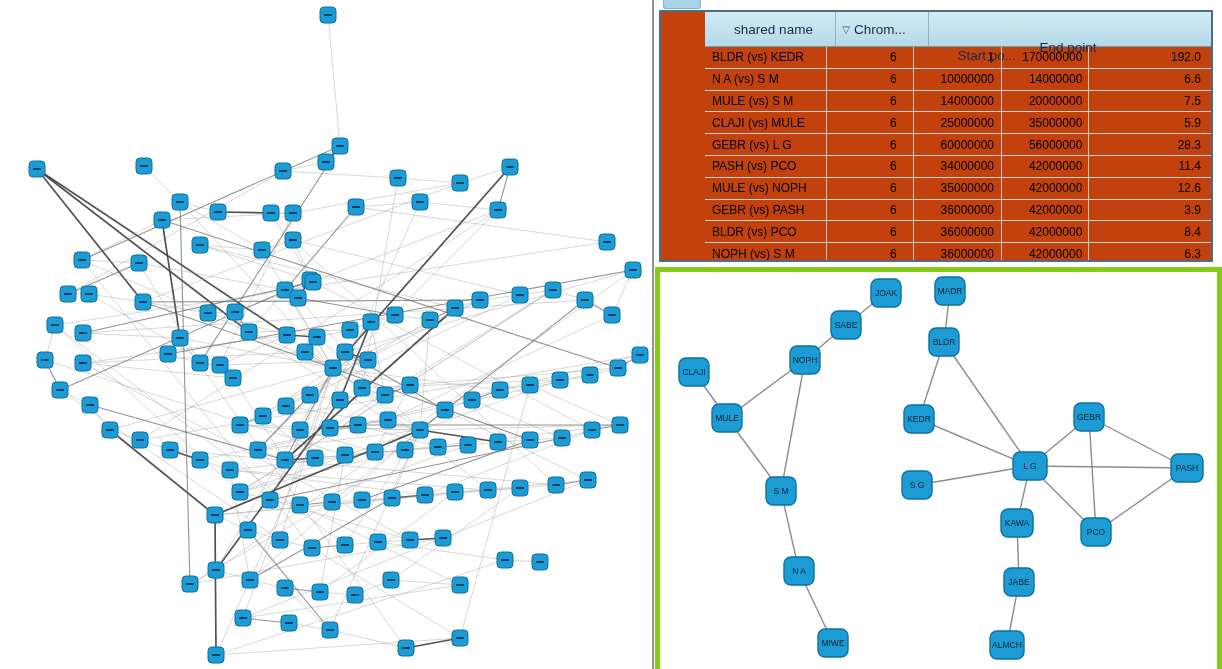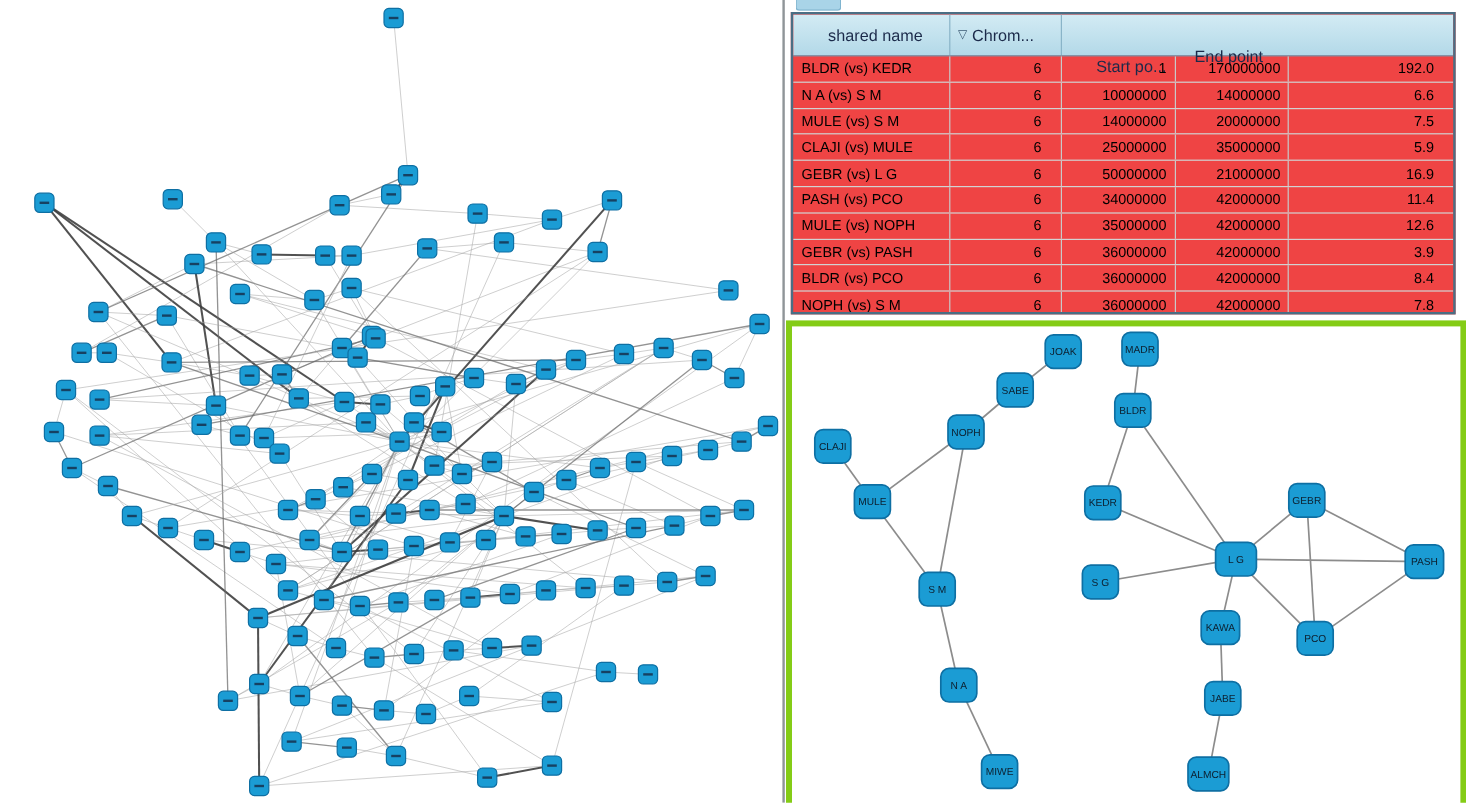--- a/index.html
+++ b/index.html
@@ -15,21 +15,21 @@
   .e-light{stroke:#a3a3a3;stroke-width:.8;opacity:.55;}
   .e-med{stroke:#6a6a6a;stroke-width:1.1;opacity:.72;}
   .e-dark{stroke:#3f3f3f;stroke-width:1.7;opacity:.9;}
   
   #v-divider{position:absolute;left:652px;top:0;width:2px;height:669px;background:#8f9598;}
   
   #table-panel{position:absolute;left:655px;top:0;width:567px;height:265px;background:#fff;}
   #tab-fragment{position:absolute;left:8px;top:0;width:36px;height:8px;background:#a9d4e8;
     border:1px solid #7fb4cf;border-top:none;border-radius:0 0 3px 3px;}
   #attr-table{position:absolute;left:4px;top:10px;width:554px;height:252px;
-    border:2px solid #4a6e84;box-sizing:border-box;background:#ef4444;overflow:hidden;}
+    border:2px solid #4a6e84;box-sizing:border-box;background:#c2410c;overflow:hidden;padding-left:44px;}
   #table-header{display:flex;height:34px;background:linear-gradient(#d3ebf4,#b3d9e8);
     border-bottom:1px solid #6f9fb5;}
   .hcell{display:flex;align-items:center;justify-content:center;
     font-size:13.5px;color:#1b2a4a;border-right:1px solid #89b4c8;box-sizing:border-box;}
   .hcell:last-child{border-right:none;}
   .hicon{font-size:10px;margin-right:4px;color:#3c5a74;}
   .trow{display:flex;height:21.8px;box-sizing:border-box;border-bottom:1px solid #d2d2d2;}
   .tcell{font-size:12px;color:#000;display:flex;align-items:center;box-sizing:border-box;
     border-right:1px solid #c9c9c9;white-space:nowrap;overflow:hidden;}
   .tcell:last-child{border-right:none;}
@@ -917,23 +917,23 @@
         <div class="trow">
           <div class="tcell c0">CLAJI (vs) MULE</div>
           <div class="tcell c1">6</div>
           <div class="tcell c2">25000000</div>
           <div class="tcell c3">35000000</div>
           <div class="tcell c4">5.9</div>
         </div>
         <div class="trow">
           <div class="tcell c0">GEBR (vs) L G</div>
           <div class="tcell c1">6</div>
-          <div class="tcell c2">50000000</div>
-          <div class="tcell c3">21000000</div>
-          <div class="tcell c4">16.9</div>
+          <div class="tcell c2">60000000</div>
+          <div class="tcell c3">56000000</div>
+          <div class="tcell c4">28.3</div>
         </div>
         <div class="trow">
           <div class="tcell c0">PASH (vs) PCO</div>
           <div class="tcell c1">6</div>
           <div class="tcell c2">34000000</div>
           <div class="tcell c3">42000000</div>
           <div class="tcell c4">11.4</div>
         </div>
         <div class="trow">
           <div class="tcell c0">MULE (vs) NOPH</div>
@@ -954,21 +954,21 @@
           <div class="tcell c1">6</div>
           <div class="tcell c2">36000000</div>
           <div class="tcell c3">42000000</div>
           <div class="tcell c4">8.4</div>
         </div>
         <div class="trow">
           <div class="tcell c0">NOPH (vs) S M</div>
           <div class="tcell c1">6</div>
           <div class="tcell c2">36000000</div>
           <div class="tcell c3">42000000</div>
-          <div class="tcell c4">7.8</div>
+          <div class="tcell c4">6.3</div>
         </div>
       </div>
   </div>
 </div>
 
 <div id="right-net-panel">
   <svg id="right-net-svg" width="557" height="392">
       <line x1="226" y1="21" x2="186" y2="53" class="redge"></line>
       <line x1="186" y1="53" x2="145" y2="88" class="redge"></line>
       <line x1="145" y1="88" x2="67" y2="146" class="redge"></line>

